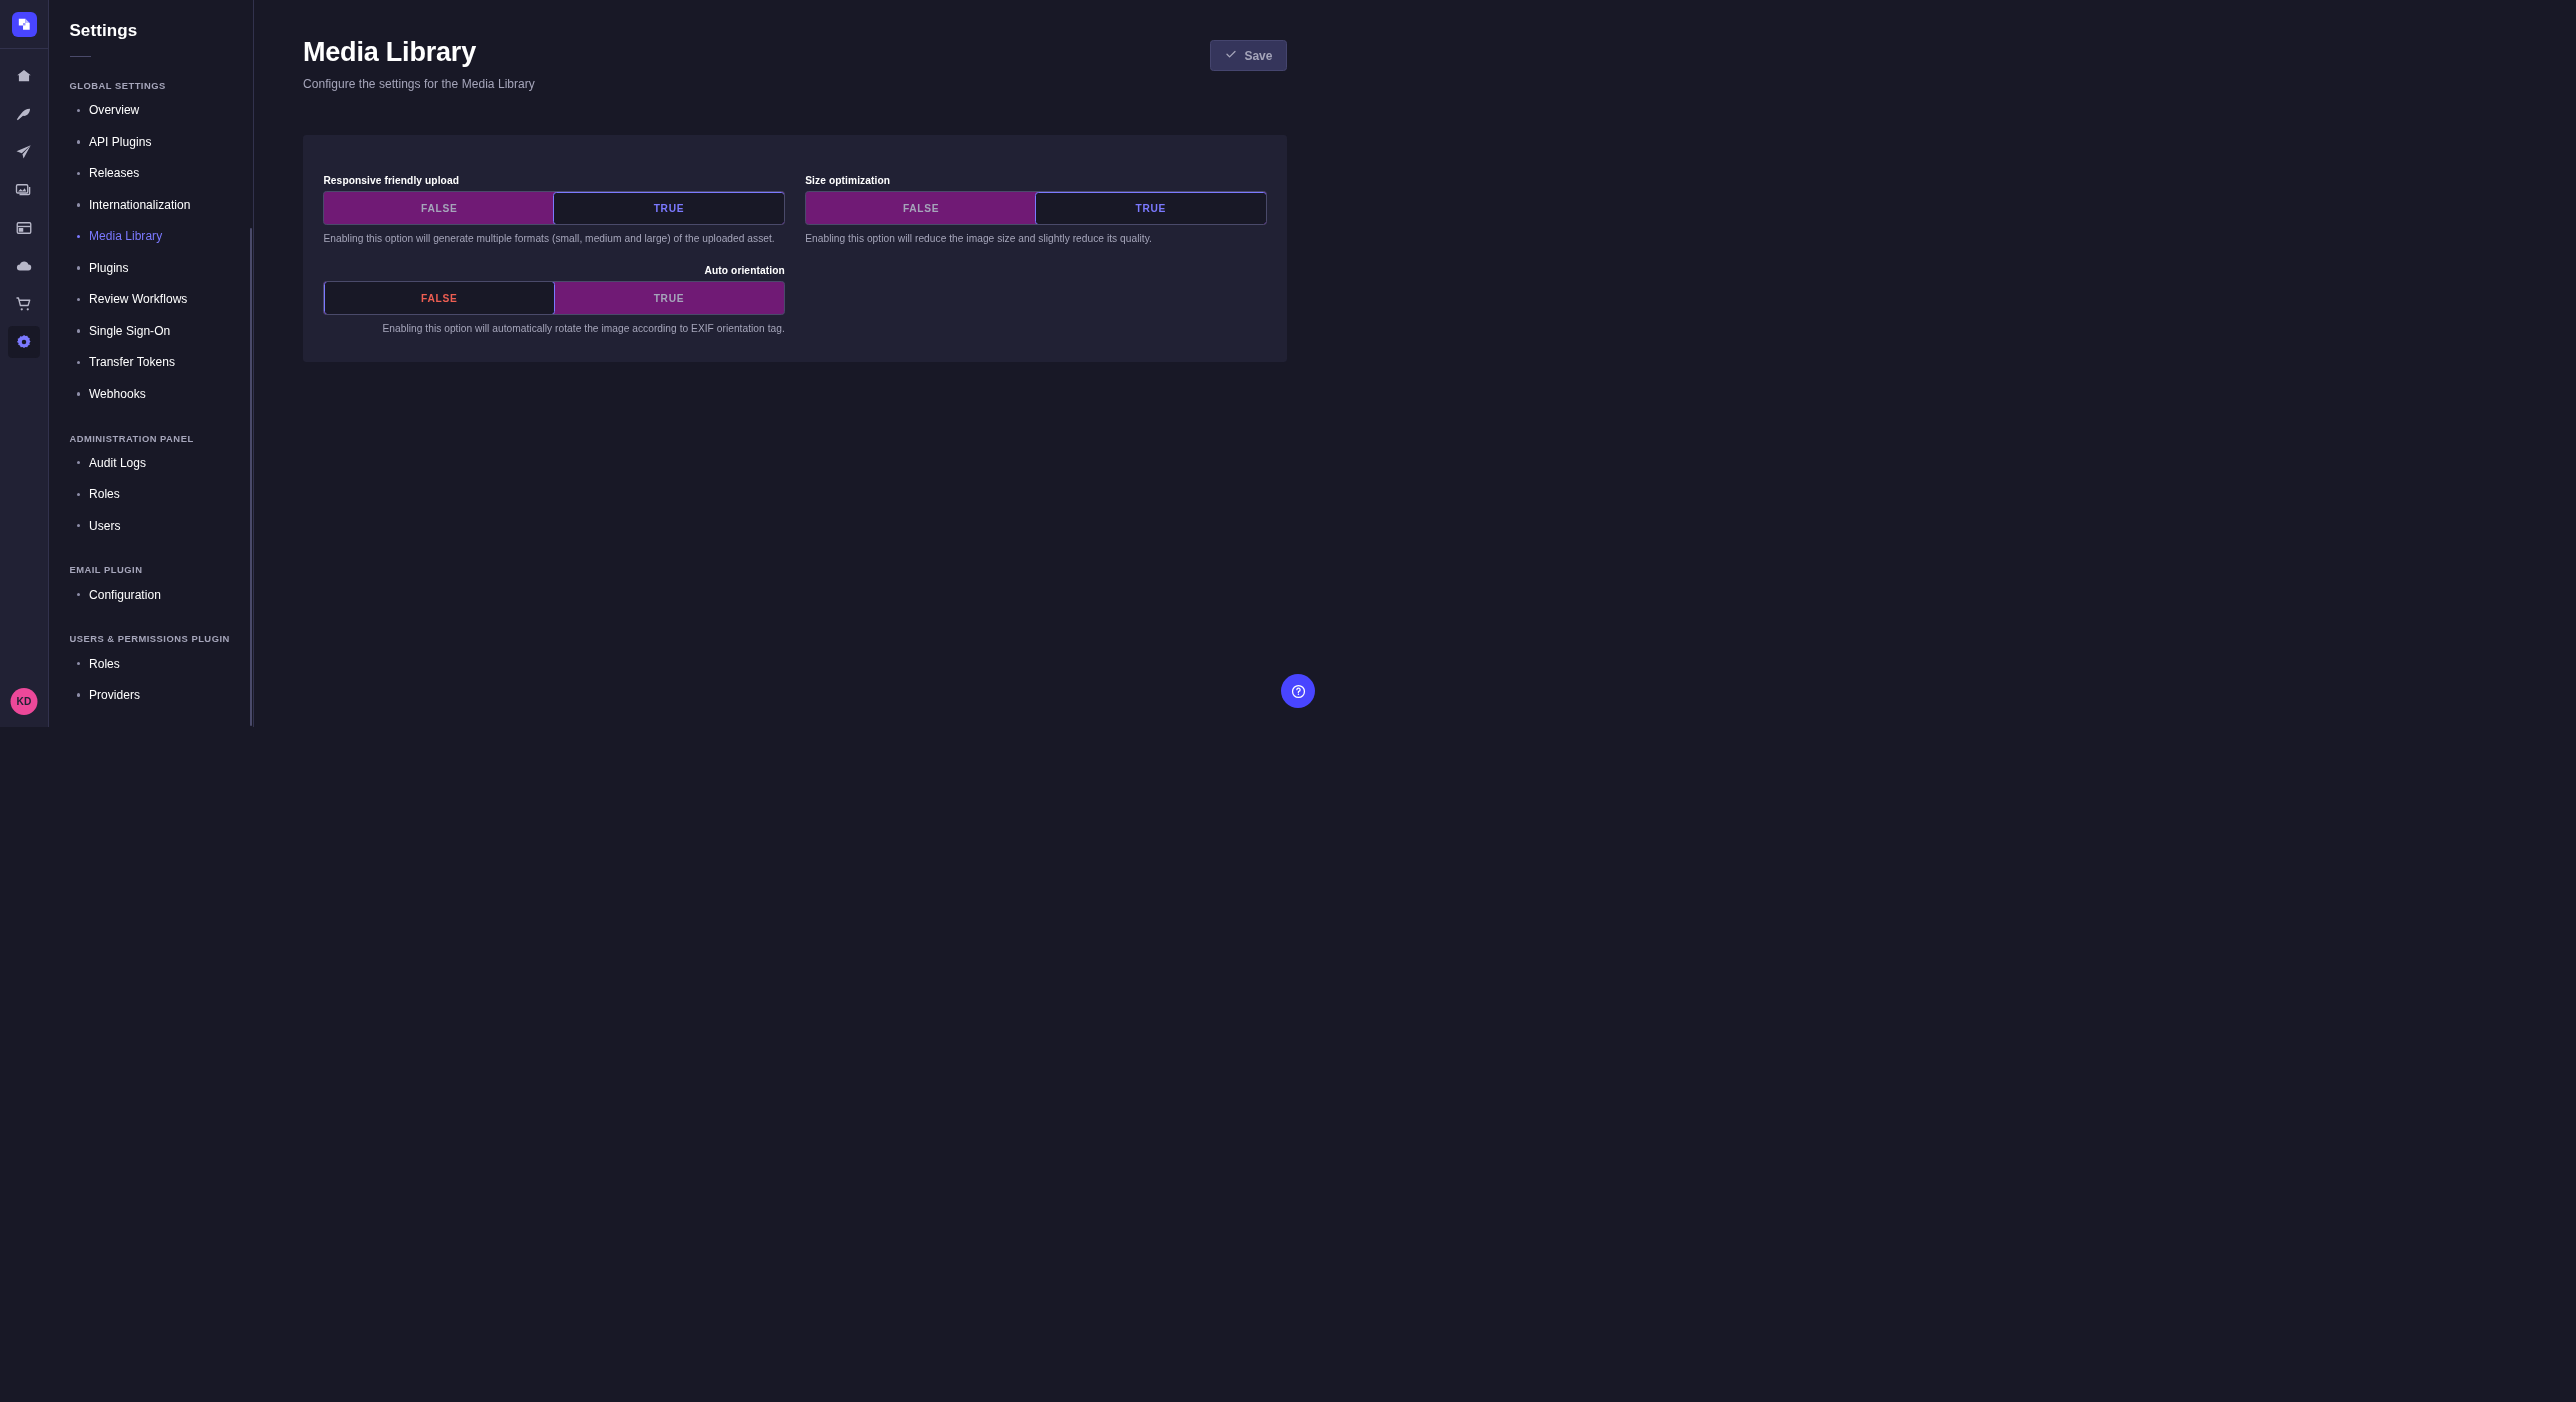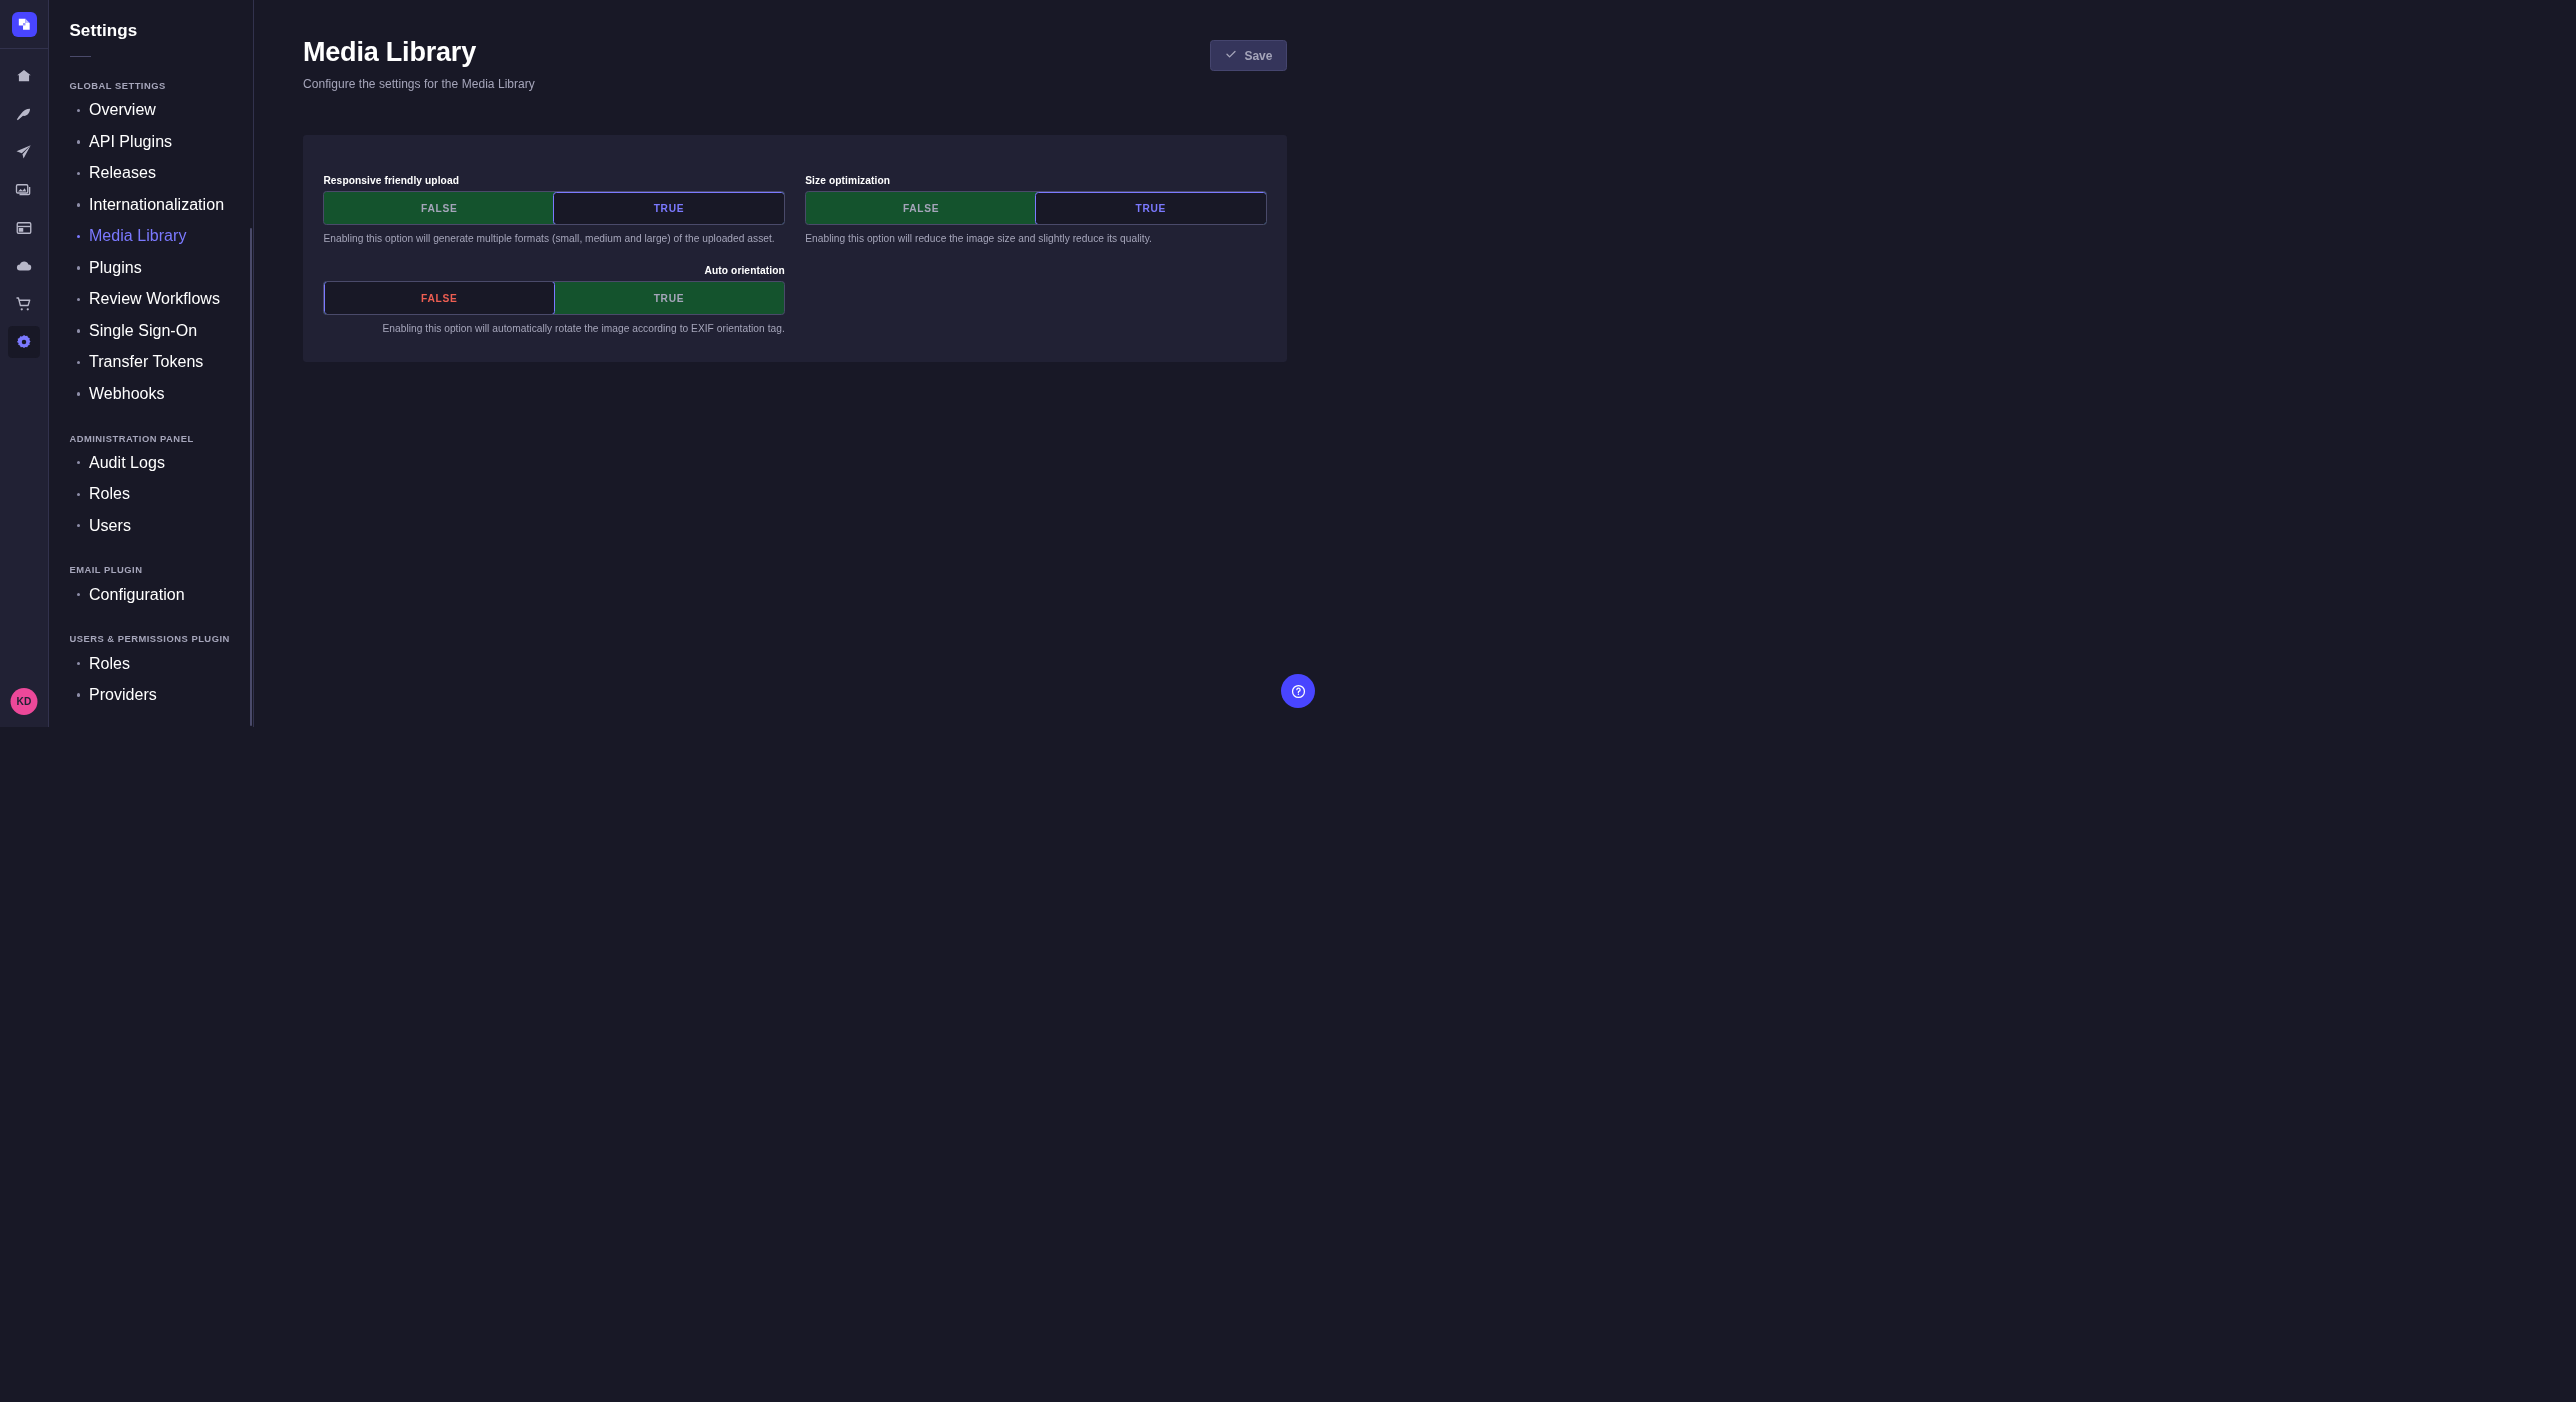--- a/index.html
+++ b/index.html
@@ -72,21 +72,21 @@
   }
   .sb-list { list-style: none; }
   .sb-item {
     display: flex; align-items: center; gap: 8.5px;
     height: 31.5px; cursor: pointer;
     position: relative;
     padding-left: 7.7px;
   }
   .sb-dot { width: 3.4px; height: 3.4px; border-radius: 50%; background: #8e8ea9; flex: 0 0 3.4px; }
   .sb-item.active .sb-dot { background: #7b79ff; }
-  .sb-label { font-size: 16px; color: #ffffff; letter-spacing: 0.04px; }
+  .sb-label { font-size: 12px; color: #ffffff; letter-spacing: 0.04px; }
   .sb-item.active .sb-label { color: #7b79ff; }
   .sb-item.active::after {
     content: ""; position: absolute; right: -20.4px; top: 2.6px;
     width: 1.7px; height: 26.4px; background: #7b79ff;
   }
   .sb-scroll {
     position: absolute; right: 0.9px; top: 228px;
     width: 1.7px; height: 498px; background: #4a4a6a; border-radius: 1.7px;
     cursor: pointer;
   }
@@ -111,21 +111,21 @@
     background: #212134; border-radius: 3.4px;
     padding: 20.4px 20.4px 25.6px 20.4px;
   }
   .card-title { font-size: 14.5px; font-weight: 600; color: #ffffff; letter-spacing: 0.04px; }
   .grid { display: grid; grid-template-columns: 1fr 1fr; column-gap: 20.4px; row-gap: 0; margin-top: 20.4px; }
   .field { margin-bottom: 0; }
   .field-label { font-size: 10.2px; font-weight: 700; color: #ffffff; letter-spacing: 0.1px; margin-bottom: 5.1px; }
   .toggle {
     display: flex; height: 34px; width: 100%;
     border: 0.9px solid #4a4a6a; border-radius: 3.4px;
-    background: #14532d; overflow: hidden;
+    background: #701a75; overflow: hidden;
   }
   .seg {
     flex: 1 1 50%; display: flex; align-items: center; justify-content: center;
     font-size: 10.2px; font-weight: 600; letter-spacing: 0.7px;
     color: #a5a5ba; cursor: pointer; background: transparent;
     border: 0.9px solid transparent; margin: -0.9px; border-radius: 3.4px;
   }
   .seg.sel-true { color: #7b79ff; border-color: #7b79ff; background: #181826; }
   .seg.sel-false { color: #ee5e52; border-color: #7b79ff; background: #181826; }
   .hint { font-size: 10.2px; color: #a5a5ba; line-height: 1.45; margin-top: 6.8px; letter-spacing: 0.04px; }

